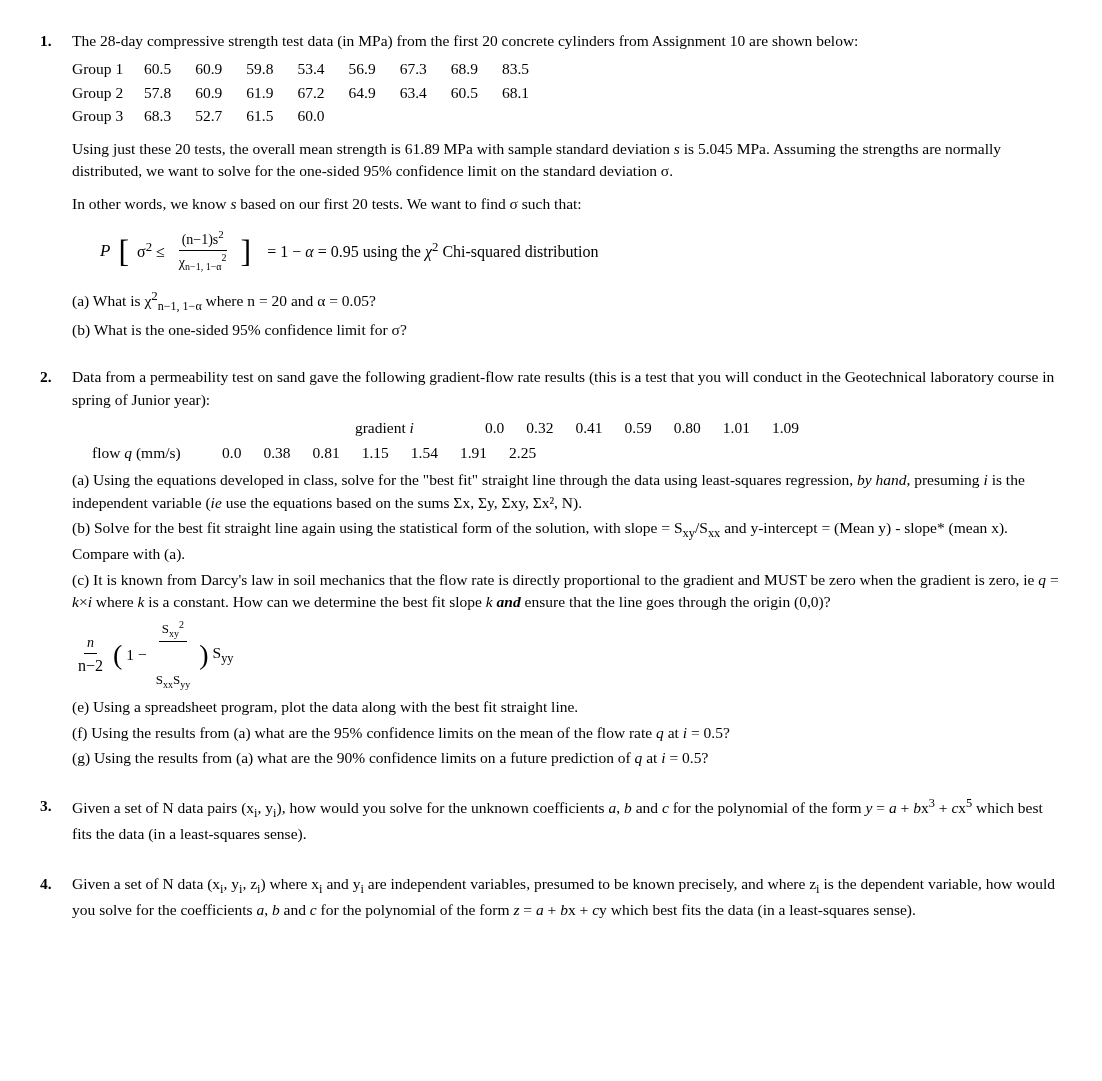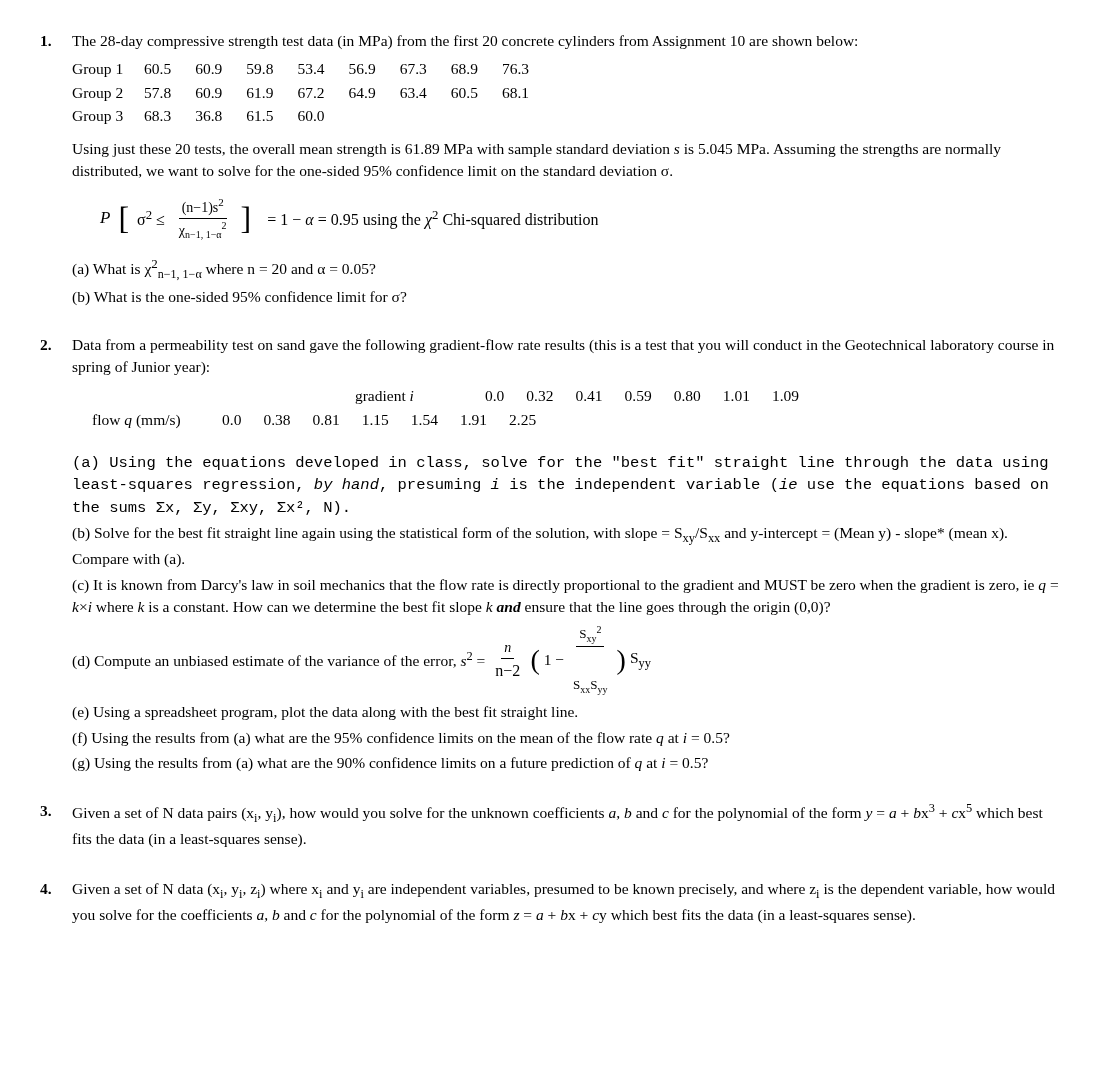--- a/index.html
+++ b/index.html
@@ -71,49 +71,50 @@
         <div class="data-row">
           <span style="min-width:72px;">Group 1</span>
           <span style="display:inline-flex; gap:24px;">
             <span>60.5</span>
               <span>60.9</span>
               <span>59.8</span>
               <span>53.4</span>
               <span>56.9</span>
               <span>67.3</span>
               <span>68.9</span>
-              <span>76.3</span>
+              <span>83.5</span>
           </span>
         </div>
         <div class="data-row">
           <span style="min-width:72px;">Group 2</span>
           <span style="display:inline-flex; gap:24px;align-items:center;">
             <span>57.8</span>
               <span>60.9</span>
               <span>61.9</span>
               <span>67.2</span>
               <span>64.9</span>
               <span>63.4</span>
               <span>60.5</span>
               <span>68.1</span>
           </span>
         </div>
         <div class="data-row">
           <span style="min-width:72px;">Group 3</span>
           <span style="display:inline-flex; gap:24px;">
             <span>68.3</span>
-              <span>36.8</span>
+              <span>52.7</span>
               <span>61.5</span>
               <span>60.0</span>
           </span>
         </div>
       </div>
 
       <p style="margin-top:10px; margin-bottom:10px;">Using just these 20 tests, the overall mean strength is 61.89 MPa with sample standard deviation <span class="italic">s</span> is 5.045 MPa.  Assuming the strengths are normally distributed, we want to solve for the one-sided 95% confidence limit on the standard deviation σ.</p>
 
+      <p style="margin-top:10px; margin-bottom:4px;">In other words, we know <span class="italic">s</span> based on our first 20 tests.   We want to find σ such that:</p>
 
       <div class="formula-block">
         <span style="font-style:italic; font-size:17px;">P</span>
         <span style="font-size:32px; line-height:0.85; font-weight:200;">[</span>
         <span>σ<span class="sup">2</span> ≤ </span>
         <span class="fraction">
           <span class="numerator">(n−1)s<span style="font-size:11px; vertical-align:super;">2</span></span>
           <span class="denominator">χ<span style="font-size:10px; vertical-align:sub;">n−1, 1−α</span><span style="font-size:10px; vertical-align:super;">2</span></span>
         </span>
         <span style="font-size:32px; line-height:0.85; font-weight:200;">]</span>
@@ -156,28 +157,27 @@
               <span>0.38</span>
               <span>0.81</span>
               <span>1.15</span>
               <span>1.54</span>
               <span>1.91</span>
               <span>2.25</span>
           </span>
         </div>
       </div>
 
-      <p class="part" style="margin-top:20px;font-family:Liberation Mono, monospace;">(a) Using the equations developed in class, solve for the "best fit" straight line through the data using least-squares regression, <span class="italic">by hand</span>, presuming <span class="italic">i</span> is the independent variable (<span class="italic">ie</span> use the equations based on the sums Σx, Σy, Σxy, Σx², N).</p>
+      <p class="part" style="margin-top:5px;">(a) Using the equations developed in class, solve for the "best fit" straight line through the data using least-squares regression, <span class="italic">by hand</span>, presuming <span class="italic">i</span> is the independent variable (<span class="italic">ie</span> use the equations based on the sums Σx, Σy, Σxy, Σx², N).</p>
 
       <p class="part">(b) Solve for the best fit straight line again using the statistical form of the solution, with slope = S<span class="sub">xy</span>/S<span class="sub">xx</span> and y-intercept = (Mean y) - slope* (mean x).  Compare with (a).</p>
 
       <p class="part">(c) It is known from Darcy's law in soil mechanics that the flow rate is directly proportional to the gradient and MUST be zero when the gradient is zero, ie <span class="italic">q</span> = <span class="italic">k</span>×<span class="italic">i</span> where <span class="italic">k</span> is a constant.  How can we determine the best fit slope <span class="italic">k</span> <span style="font-style:italic; font-weight:bold;">and</span> ensure that the line goes through the origin (0,0)?</p>
 
       <div class="part" style="display:flex; align-items:center; flex-wrap:wrap; gap:4px; margin: 4px 0;">
-        <span>(d) Compute an unbiased estimate of the variance of the error, <span class="italic">s</span><span class="sup">2</span> = </span>
         <span class="fraction" style="margin: 0 3px;">
           <span class="numerator" style="font-size:14px; font-style:italic;">n</span>
           <span class="denominator" style="font-size:16px; ">n−2</span>
         </span>
         <span class="paren-large">(</span>
         <span>1 − </span>
         <span class="fraction" style="margin: 0 2px; gap: 29px;">
           <span class="numerator" style="font-size:13px;">S<span style="font-size:10px; vertical-align:sub;">xy</span><span style="font-size:10px; vertical-align:super;">2</span></span>
           <span class="denominator" style="font-size:13px;">S<span style="font-size:10px; vertical-align:sub;">xx</span>S<span style="font-size:10px; vertical-align:sub;">yy</span></span>
         </span>

